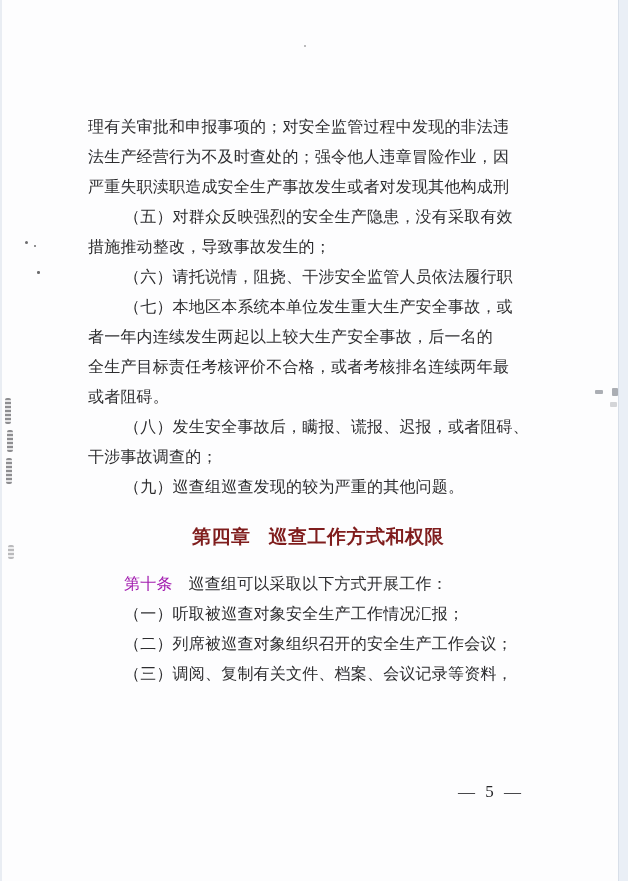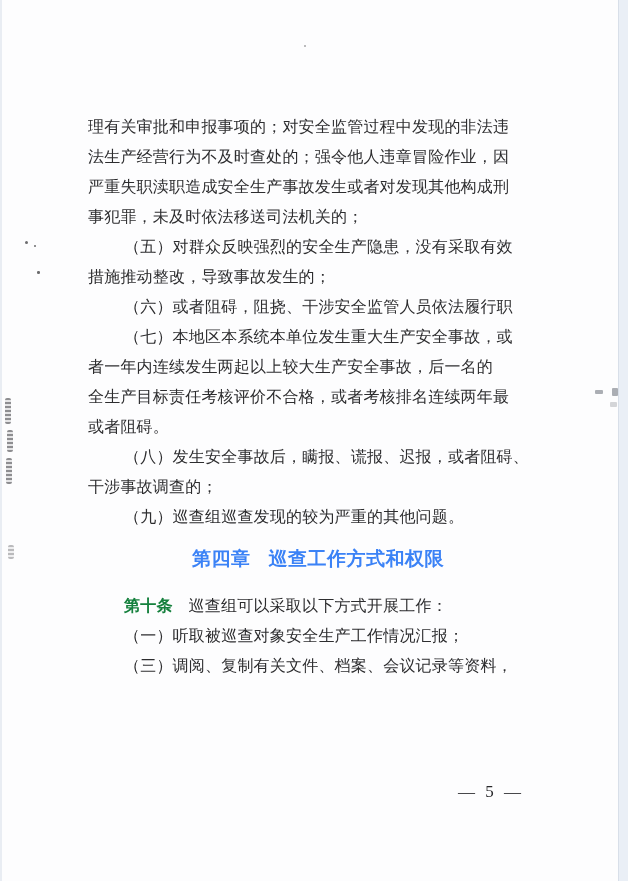--- a/index.html
+++ b/index.html
@@ -65,32 +65,32 @@
     letter-spacing: 0.2px;
     white-space: nowrap;
   }
   .indent { padding-left: 36px; }
   .u-seg {
     text-decoration-color: #3a3a3c;
     text-decoration-thickness: 1.5px;
     text-underline-offset: 5px;
   }
   .chapter {
-    margin-top: 12px;
+    margin-top: 20px;
     height: 30px;
     line-height: 30px;
     text-align: center;
     font-size: 19px;
     font-weight: bold;
-    color: #3b82f6;
+    color: #7f1d1d;
     letter-spacing: 0.5px;
   }
   .chapter .gap { display: inline-block; width: 18px; }
   .article { margin-top: 17px; }
-  .article-label { font-weight: bold; color: #15803d; }
+  .article-label { font-weight: normal; color: #a21caf; }
   .article .gap2 { display: inline-block; width: 16px; }
   .pagenum {
     position: absolute;
     top: 780px;
     right: 104px;
     font-size: 17px;
     letter-spacing: 3px;
     color: #27272a;
     line-height: 24px;
   }
@@ -98,42 +98,42 @@
 </head>
 <body>
 
 <div class="page">
 
   <div class="content">
 
     <p class="ln">理有关审批和申报事项的；对安全监管过程中发现的非法违</p>
     <p class="ln">法生产经营行为不及时查处的；强令他人违章冒险作业，因</p>
     <p class="ln">严重失职渎职造成安全生产事故发生或者对发现其他构成刑</p>
-    <p class="ln">事犯罪，未及时依法移送司法机关的；</p>
 
     <p class="ln indent">（五）对群众反映强烈的安全生产隐患，没有采取有效</p>
     <p class="ln">措施推动整改，导致事故发生的；</p>
 
-    <p class="ln indent">（六）或者阻碍，阻挠、干涉安全监管人员依法履行职</p>
+    <p class="ln indent">（六）请托说情，阻挠、干涉安全监管人员依法履行职</p>
 
     <p class="ln indent">（七）本地区本系统本单位发生重大生产安全事故，或</p>
     <p class="ln"><span>者</span><span class="u-seg">一年内连续发生两起以上较大生产安全事故</span><span>，后一名的</span></p>
     <p class="ln">全生产目标责任考核评价不合格，或者考核排名连续两年最</p>
     <p class="ln">或者阻碍。</p>
 
     <p class="ln indent">（八）发生安全事故后，瞒报、谎报、迟报，或者阻碍、</p>
     <p class="ln">干涉事故调查的；</p>
 
     <p class="ln indent">（九）巡查组巡查发现的较为严重的其他问题。</p>
 
     <h2 class="chapter"><span>第四章</span><span class="gap"></span><span>巡查工作方式和权限</span></h2>
 
     <p class="ln indent article"><span class="article-label">第十条</span><span class="gap2"></span><span>巡查组可以采取以下方式开展工作：</span></p>
 
     <p class="ln indent">（一）听取被巡查对象安全生产工作情况汇报；</p>
+    <p class="ln indent">（二）列席被巡查对象组织召开的安全生产工作会议；</p>
     <p class="ln indent">（三）调阅、复制有关文件、档案、会议记录等资料，</p>
   </div>
 
   <div class="pagenum">— 5 —</div>
 
   <div class="edge-left"></div>
   <div class="edge-right"></div>
 
   <div class="speck" style="left:25px; top:241px; width:3px; height:3px;"></div>
   <div class="speck" style="left:34px; top:245px; width:2px; height:2px;"></div>

